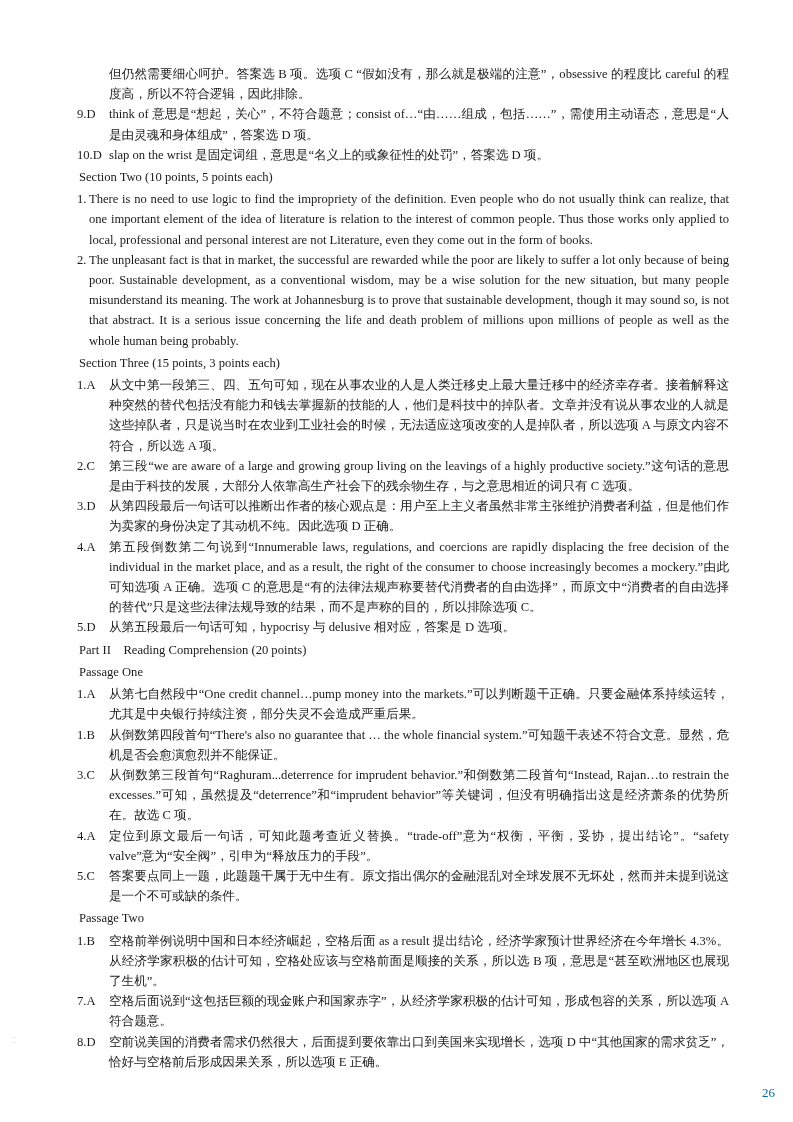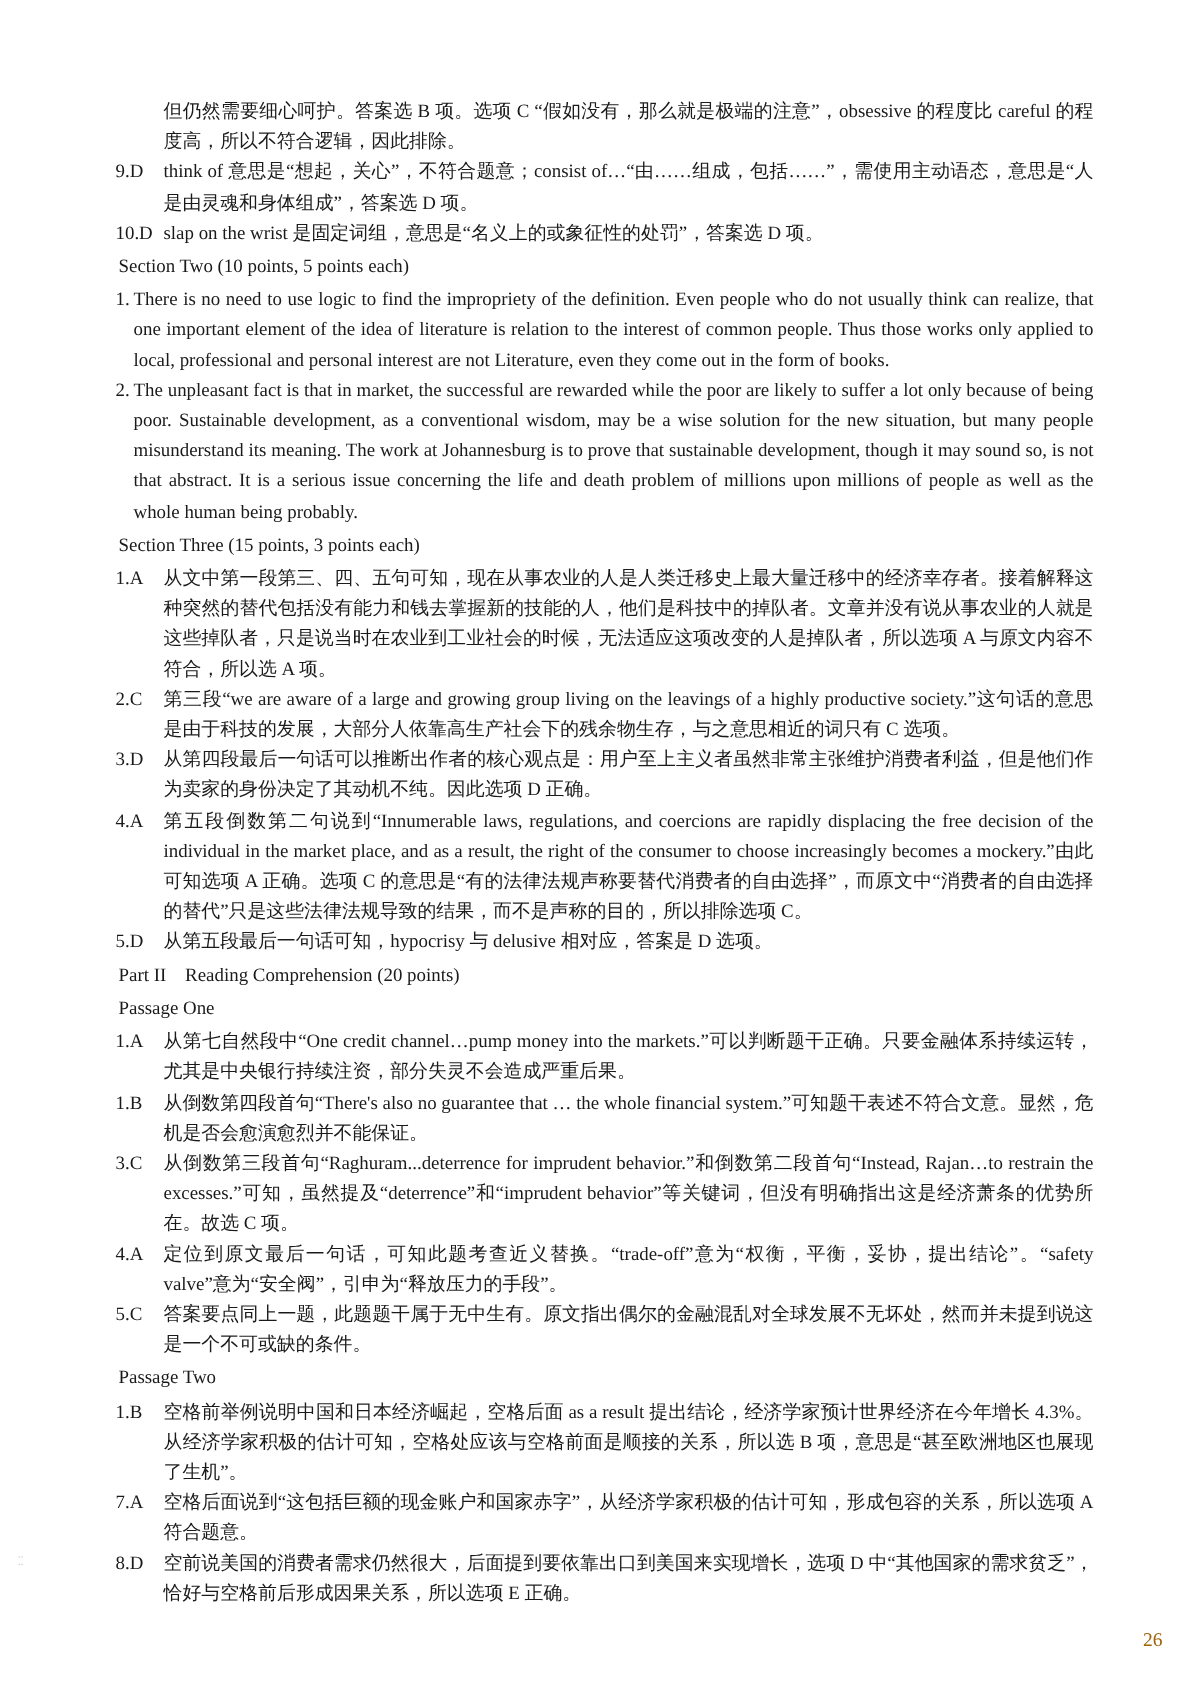--- a/index.html
+++ b/index.html
@@ -11,21 +11,21 @@
   .content { position: absolute; left: 77px; top: 64px; width: 652px; font-size: 12.6px; line-height: 20.2px; }
   .p { margin: 0; }
   .cont { padding-left: 32px; text-align: justify; }
   .heading { margin: 2px; }
   .item { display: flex; margin: 0; }
   .item .lab { width: 32px; flex: 0 0 32px; }
   .item .txt { flex: 1; text-align: justify; }
   .enitem { display: flex; margin: 0; }
   .enitem .lab { width: 12px; flex: 0 0 12px; }
   .enitem .txt { flex: 1; text-align: justify; }
-  .pagenum { position: absolute; left: 762px; top: 1085px; font-size: 13px; color: #a16207; }
+  .pagenum { position: absolute; left: 762px; top: 1085px; font-size: 13px; color: #0369a1; }
   .artifact { position: absolute; left: 12px; top: 1034px; font-size: 8px; color: #cfcfcf; }
 </style>
 </head>
 <body>
 
 <div class="page">
   <div class="content">
 
     <p class="p cont">但仍然需要细心呵护。答案选 B 项。选项 C “假如没有，那么就是极端的注意”，obsessive 的程度比 careful 的程度高，所以不符合逻辑，因此排除。</p>
 

